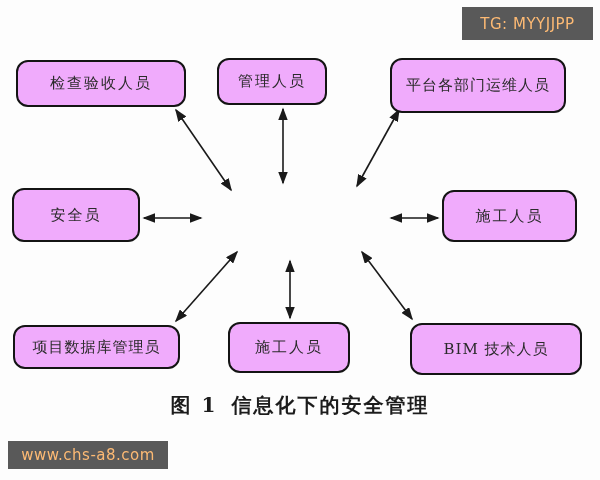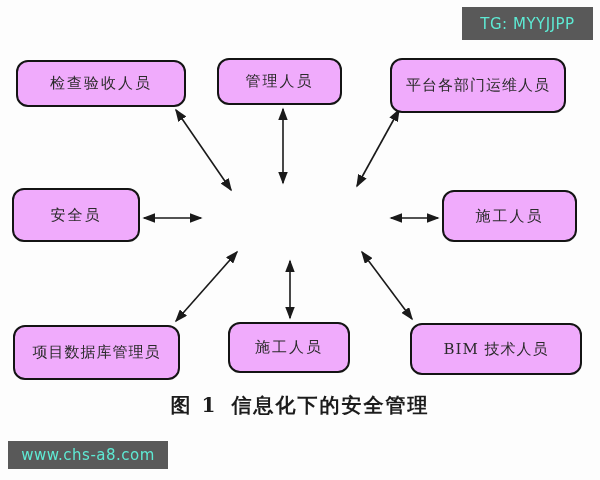--- a/index.html
+++ b/index.html
@@ -38,25 +38,25 @@
   }
   .node.ellipse {
     border-radius: 50%;
     font-weight: bold;
     font-size: 18px;
     letter-spacing: 3px;
     color: #161616;
   }
   
   .n-inspection   { left: 16px;  top: 60px;  width: 170px; height: 47px; }
-  .n-management   { left: 217px; top: 58px;  width: 125px; height: 47px; }
+  .n-management   { left: 217px; top: 58px;  width: 110px; height: 47px; }
   .n-platform-ops { left: 390px; top: 58px;  width: 176px; height: 55px; letter-spacing: 1px; }
   .n-safety       { left: 12px;  top: 188px; width: 128px; height: 54px; }
   .n-construction { left: 442px; top: 190px; width: 135px; height: 52px; }
-  .n-db-admin     { left: 13px;  top: 325px; width: 167px; height: 55px; letter-spacing: 1px; }
+  .n-db-admin     { left: 13px;  top: 325px; width: 167px; height: 44px; letter-spacing: 1px; }
   .n-supervision  { left: 228px; top: 322px; width: 122px; height: 51px; }
   .n-bim          { left: 410px; top: 323px; width: 172px; height: 52px; letter-spacing: 1px; }
   .n-center       { left: 205px; top: 186px; width: 182px; height: 72px; }
 
   .caption {
     position: absolute;
     left: 0;
     top: 392px;
     width: 600px;
     text-align: center;
@@ -64,21 +64,21 @@
     font-size: 20px;
     color: #1c1c1c;
     letter-spacing: 2px;
   }
   .caption .prefix { margin-right: 14px; }
 
   .badge {
     position: absolute;
     box-sizing: border-box;
     background: #595959;
-    color: #5eead4;
+    color: #fdba74;
     font-family: "DejaVu Sans", "Liberation Sans", sans-serif;
     font-size: 15px;
     display: flex;
     align-items: center;
     justify-content: center;
     letter-spacing: 0.5px;
   }
   .badge.tg   { left: 462px; top: 7px;   width: 131px; height: 33px; }
   .badge.site { left: 8px;   top: 441px; width: 160px; height: 28px; }
 </style>

